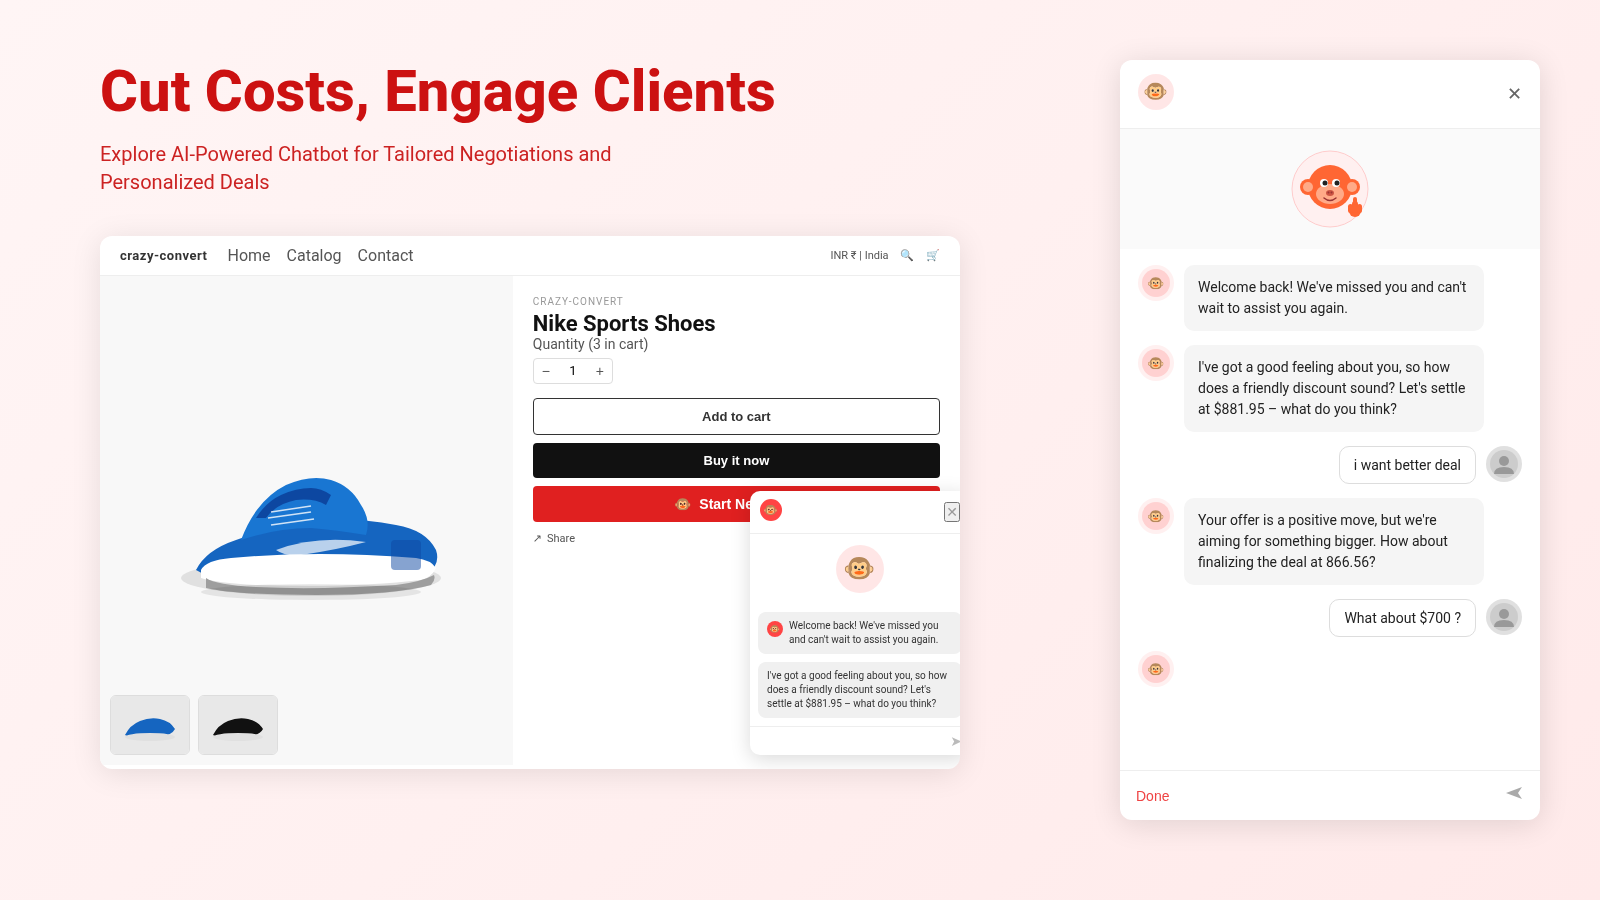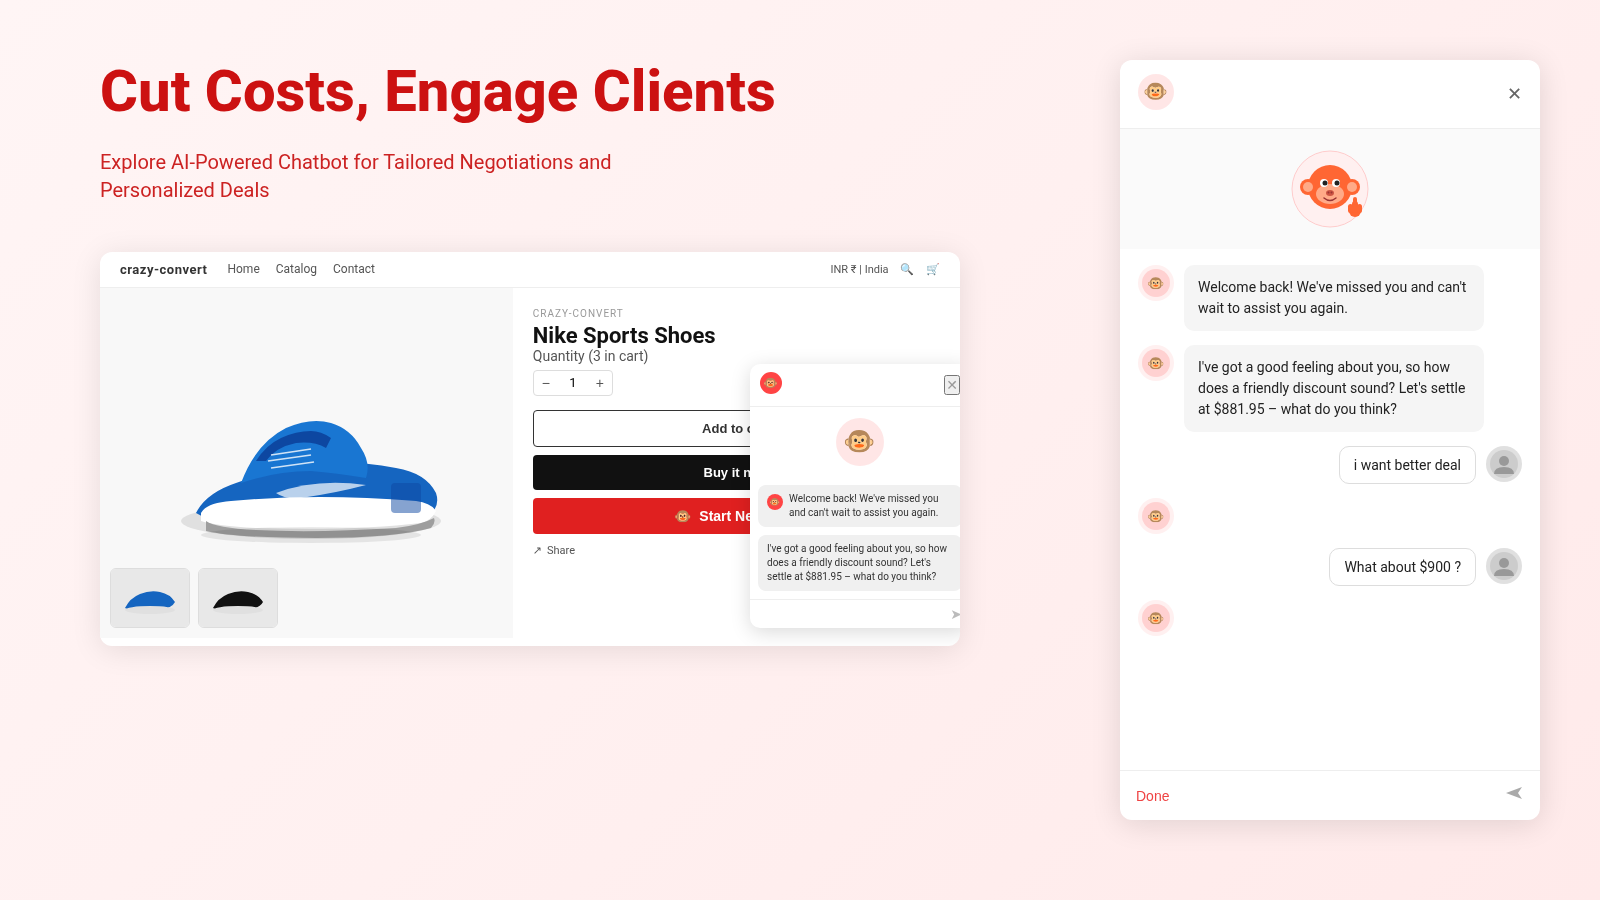--- a/index.html
+++ b/index.html
@@ -13,21 +13,21 @@
       align-items: flex-start;
       padding: 60px 60px 40px 100px;
       gap: 40px;
     }
 
     
     .left-section {
       flex: 1;
       display: flex;
       flex-direction: column;
-      gap: 8px;
+      gap: 0;
     }
 
     .hero-title {
       font-size: 58px;
       font-weight: 800;
       color: #cc1111;
       line-height: 1.1;
       margin-bottom: 16px;
     }
 
@@ -39,21 +39,21 @@
       margin-bottom: 40px;
       max-width: 520px;
     }
 
     
     .store-mockup {
       background: #fff;
       border-radius: 12px;
       box-shadow: 0 4px 30px rgba(0,0,0,0.1);
       width: 860px;
-      height: 394px;
+      height: 533px;
       overflow: hidden;
       position: relative;
     }
 
     .store-header {
       display: flex;
       align-items: center;
       padding: 10px 20px;
       border-bottom: 1px solid #eee;
       gap: 20px;
@@ -65,21 +65,21 @@
       color: #333;
       letter-spacing: 0.5px;
     }
 
     .store-nav {
       display: flex;
       gap: 16px;
     }
 
     .store-nav-item {
-      font-size: 12px;
+      font-size: 16px;
       color: #555;
     }
 
     .store-header-right {
       margin-left: auto;
       display: flex;
       gap: 12px;
       font-size: 11px;
       color: #555;
     }
@@ -655,31 +655,32 @@
       <div class="user-bubble">i want better deal</div>
     </div>
 
     <div class="chat-message-row">
       <div class="bot-avatar">
         <svg width="28" height="28" viewBox="0 0 28 28">
           <circle cx="14" cy="14" r="14" fill="#ff5555" opacity="0.2"></circle>
           <text x="14" y="19" text-anchor="middle" font-size="14">🐵</text>
         </svg>
       </div>
+      <div class="bot-bubble">Your offer is a positive move, but we're aiming for something bigger. How about finalizing the deal at 866.56?</div>
     </div>
 
     <div class="chat-message-row user-row">
       <div class="user-avatar">
         <svg width="28" height="28" viewBox="0 0 28 28">
           <circle cx="14" cy="14" r="14" fill="#ccc"></circle>
           <circle cx="14" cy="11" r="5" fill="#999"></circle>
           <path d="M 4 24 Q 4 17 14 17 Q 24 17 24 24Z" fill="#999"></path>
         </svg>
       </div>
-      <div class="user-bubble">What about $900 ?</div>
+      <div class="user-bubble">What about $700 ?</div>
     </div>
 
     <div class="chat-message-row">
       <div class="bot-avatar">
         <svg width="28" height="28" viewBox="0 0 28 28">
           <circle cx="14" cy="14" r="14" fill="#ff5555" opacity="0.2"></circle>
           <text x="14" y="19" text-anchor="middle" font-size="14">🐵</text>
         </svg>
       </div>
     </div>

